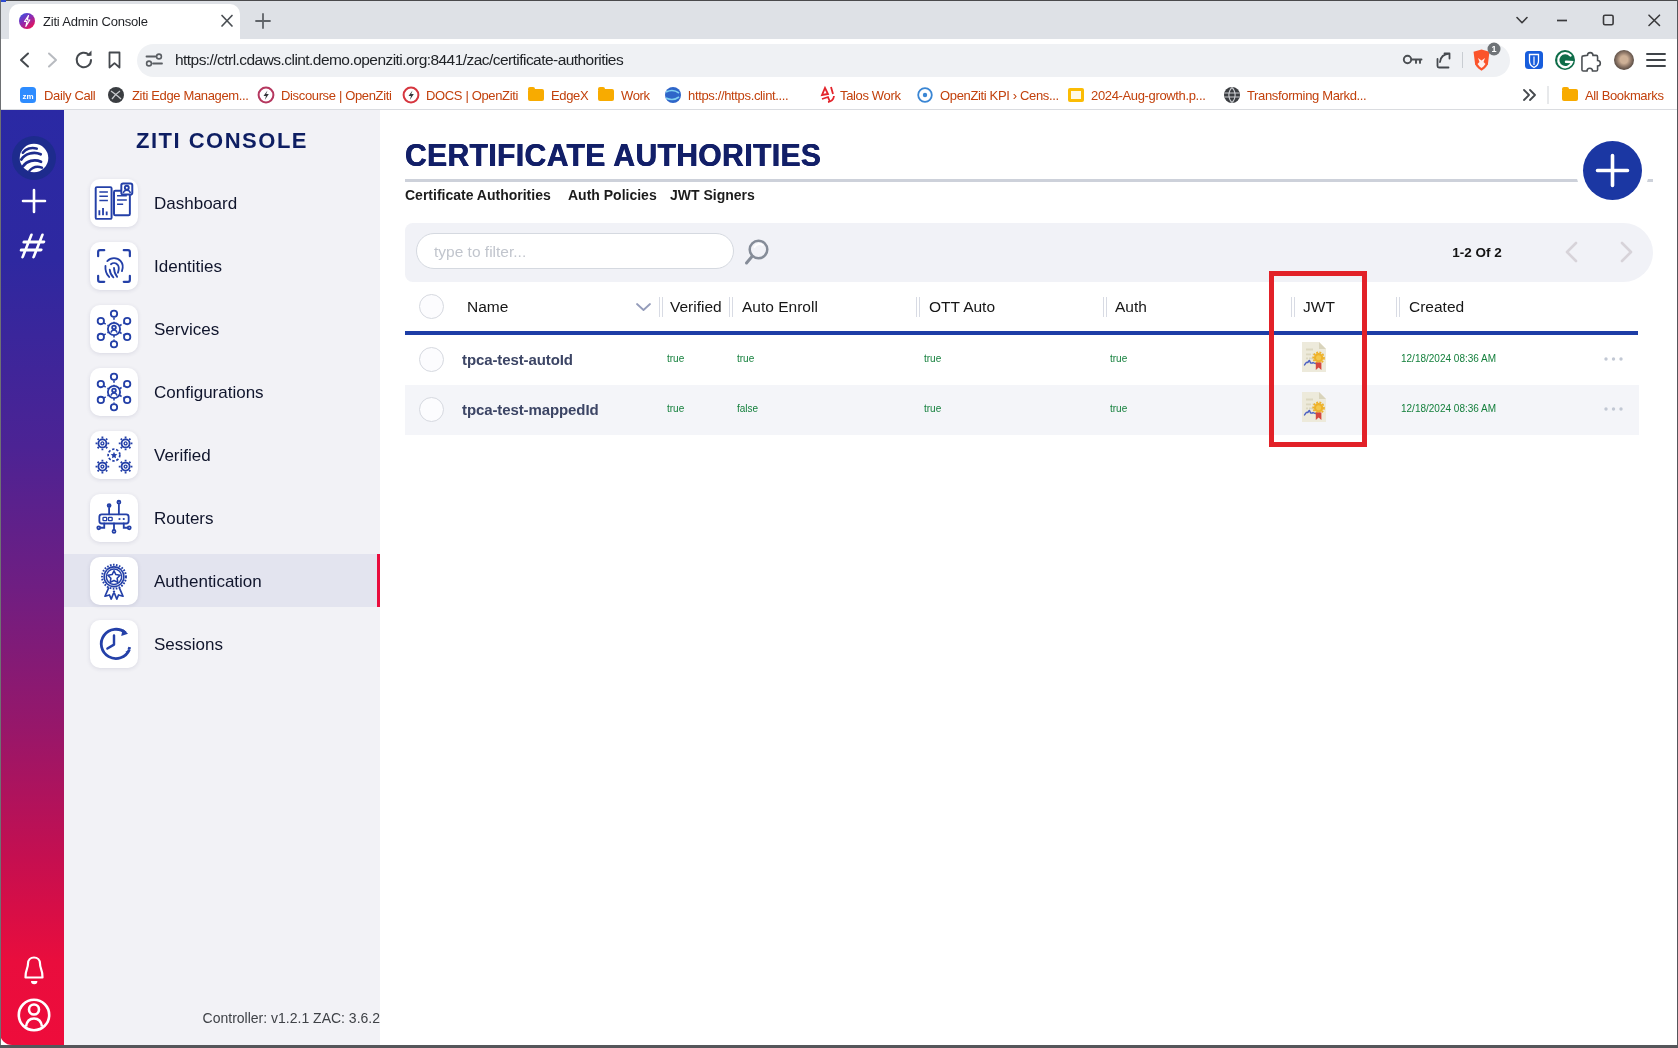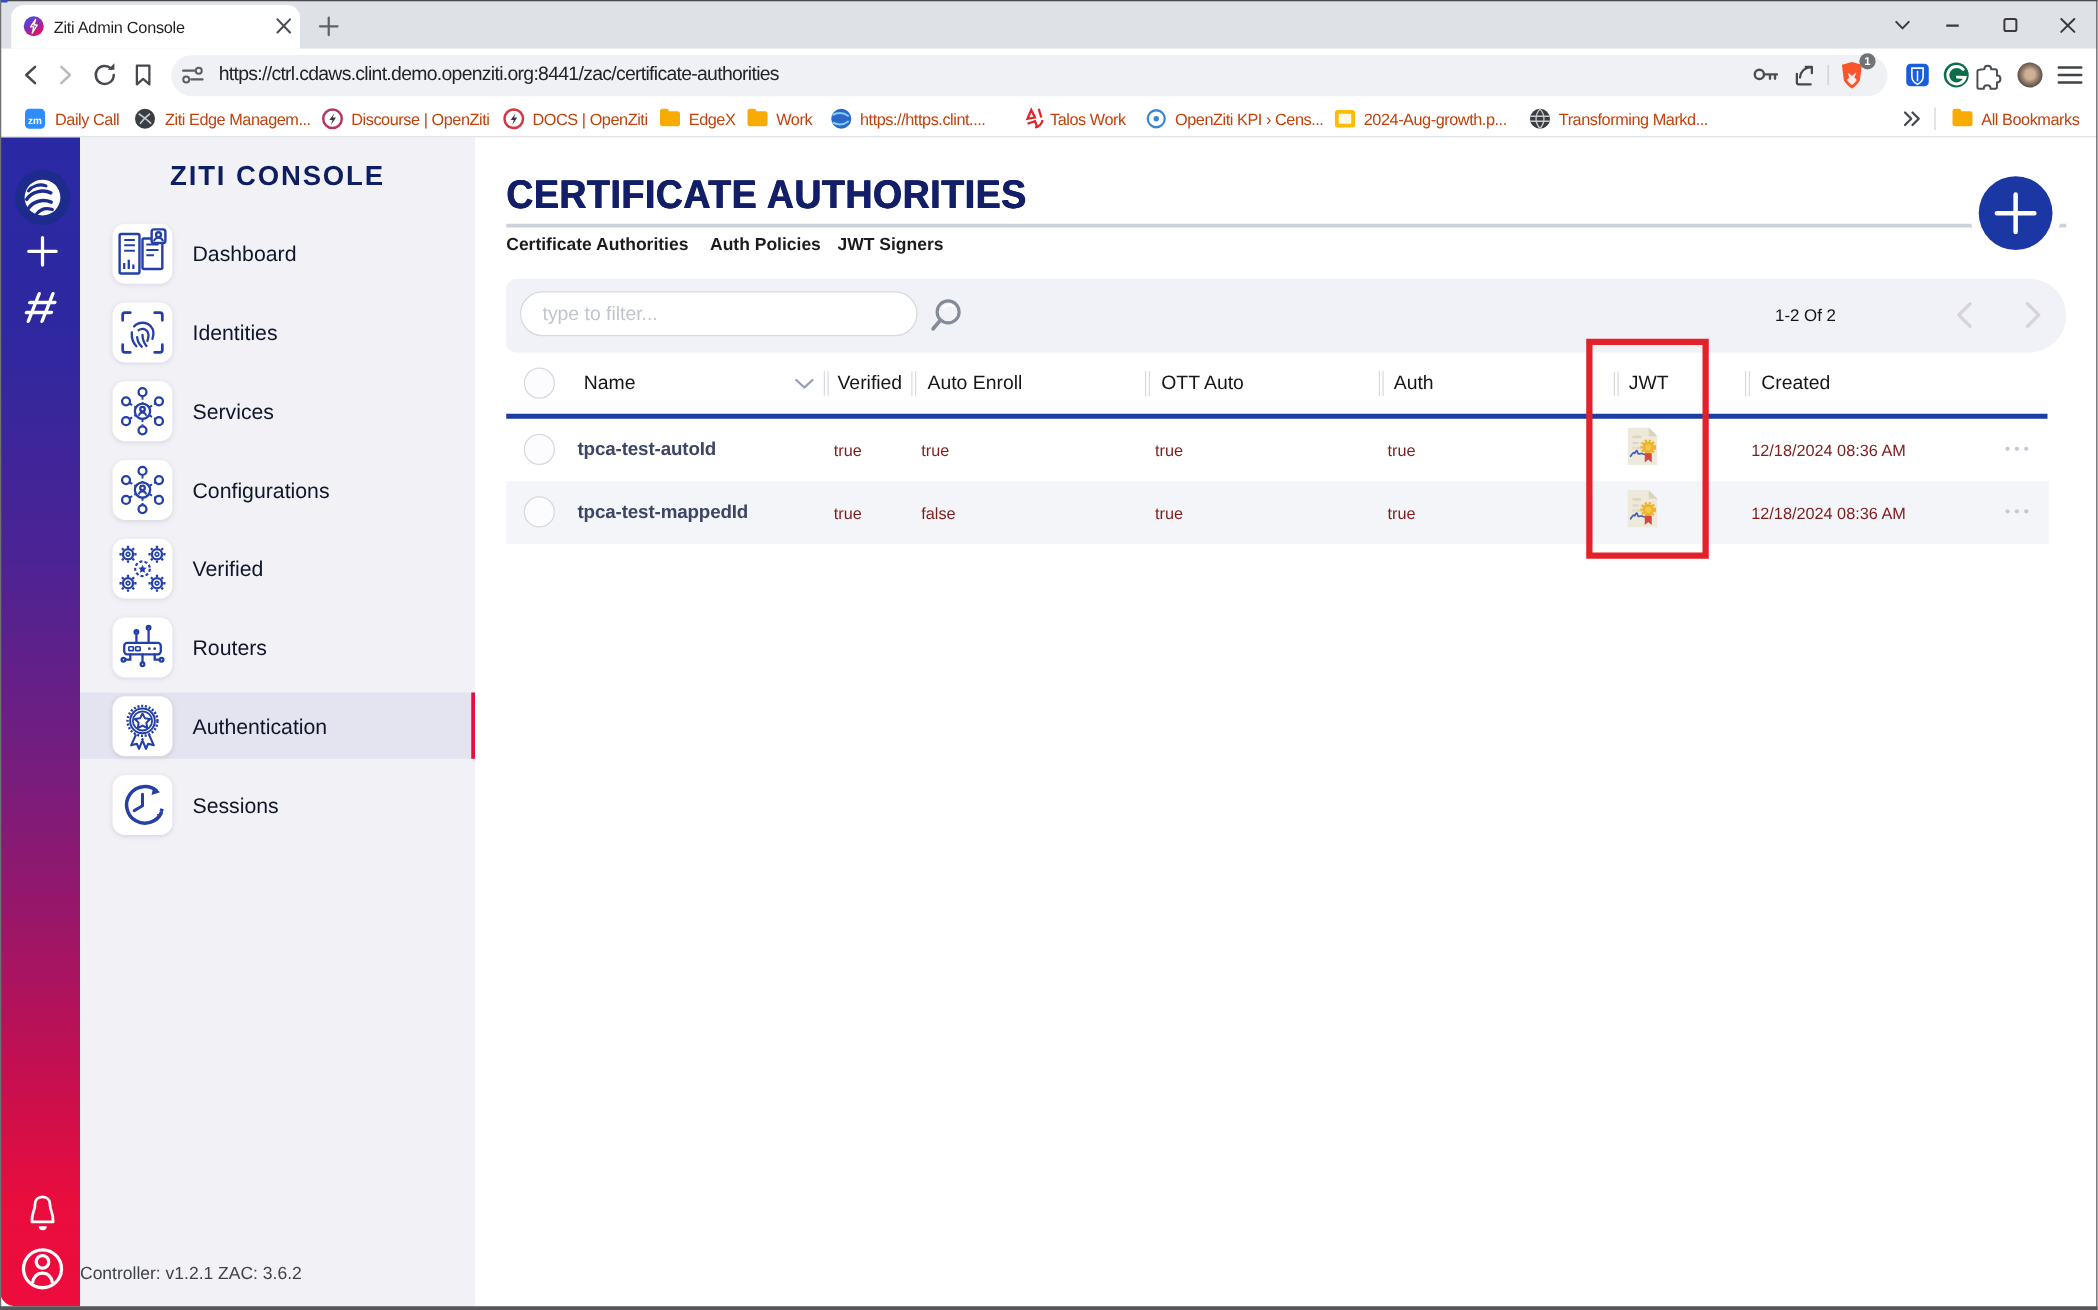--- a/index.html
+++ b/index.html
@@ -21,38 +21,38 @@
 
 #rail{left:0;top:110px;width:64px;height:935px;border-radius:0 0 0 12px;background:linear-gradient(180deg,#2a29a4 0%,#2e28a0 16%,#4c2394 36%,#6f1e82 51%,#97176a 66%,#c50f50 80%,#e90d3d 91%,#ee0c3b 100%)}
 #menu{left:64px;top:110px;width:316px;height:938px;background:#f2f2f6}
 #menutitle{left:64px;top:128px;width:316px;text-align:center;font-size:22px;font-weight:bold;letter-spacing:1.5px;color:#0e1e62}
 .mitem{position:absolute;left:64px;width:316px;height:54px}
 .tile{position:absolute;left:26px;top:3px;width:48px;height:48px;background:#fff;border-radius:10px;box-shadow:0 1px 4px rgba(40,40,90,.12)}
 .tile svg{transform:scale(1.22);transform-origin:24px 24px}
 .mlabel{position:absolute;left:90px;top:18px;font-size:17px;color:#10152c}
 #selrow{left:64px;top:554px;width:317px;height:53px;background:#e3e4ef}
 #selstripe{left:377px;top:554px;width:5px;height:53px;background:#e90d3d}
-#ctrl{left:64px;top:1010px;width:316px;text-align:left;font-size:14px;color:#3f4247}
+#ctrl{left:64px;top:1010px;width:316px;text-align:right;font-size:14px;color:#3f4247}
 
 #content{left:380px;top:110px;width:1298px;height:938px;background:#fff}
 #h1{left:405px;top:137px;font-size:32px;font-weight:bold;color:#121f68;letter-spacing:0.5px;transform:scaleX(0.935);transform-origin:0 0;text-shadow:0.5px 0 0 #121f68,-0.3px 0 0 #121f68}
 #hline{left:405px;top:179px;width:1248px;height:3px;background:#cdd1da}
 #plus{left:1583px;top:141px;width:59px;height:59px;border-radius:50%;background:#1b37a3;box-shadow:0 0 0 7px #fff}
 .tabtxt{position:absolute;top:187px;font-size:14px;font-weight:bold;color:#1c1c1c}
 #fbar{left:405px;top:223px;width:1248px;height:59px;background:#f1f2f7;border-radius:8px 30px 30px 8px}
 #pill{left:416px;top:233px;width:318px;height:36px;background:#fff;border:1px solid #d5d9e0;border-radius:18px}
 #ph{left:434px;top:243px;font-size:15.5px;color:#c1c5cd}
-#count{left:1420px;top:245px;width:114px;text-align:left;font-size:13.5px;font-weight:normal;color:#141414}
+#count{left:1420px;top:245px;width:114px;text-align:center;font-size:13.5px;font-weight:bold;color:#141414}
 
 .hdr{position:absolute;top:298px;font-size:15.5px;font-weight:normal;color:#161616}
 .sep{position:absolute;top:297px;width:1px;height:20px;background:#d8dbe4}
 .circ{position:absolute;width:25px;height:25px;border:1.5px solid #d6d9e0;border-radius:50%;background:#fcfcfe}
 #bluebar{left:405px;top:331px;width:1233px;height:4px;background:#1d3da6}
 #row2{left:405px;top:385px;width:1234px;height:50px;background:#f4f5f9}
-.cell{position:absolute;font-size:13px;color:#7f1d1d}
+.cell{position:absolute;font-size:10px;color:#15803d}
 .name{position:absolute;font-size:15px;font-weight:bold;color:#3c4565;letter-spacing:-0.1px}
 #redbox{left:1269px;top:271px;width:98px;height:176px;border:5px solid #e22128;z-index:50}
 </style>
 </head>
 <body>
 
 <div class="a" id="tabstrip"></div>
 <div class="a" id="tab"></div>
 <div class="a" id="tabtitle">Ziti Admin Console</div>
 <div class="a" id="topedge"></div>

